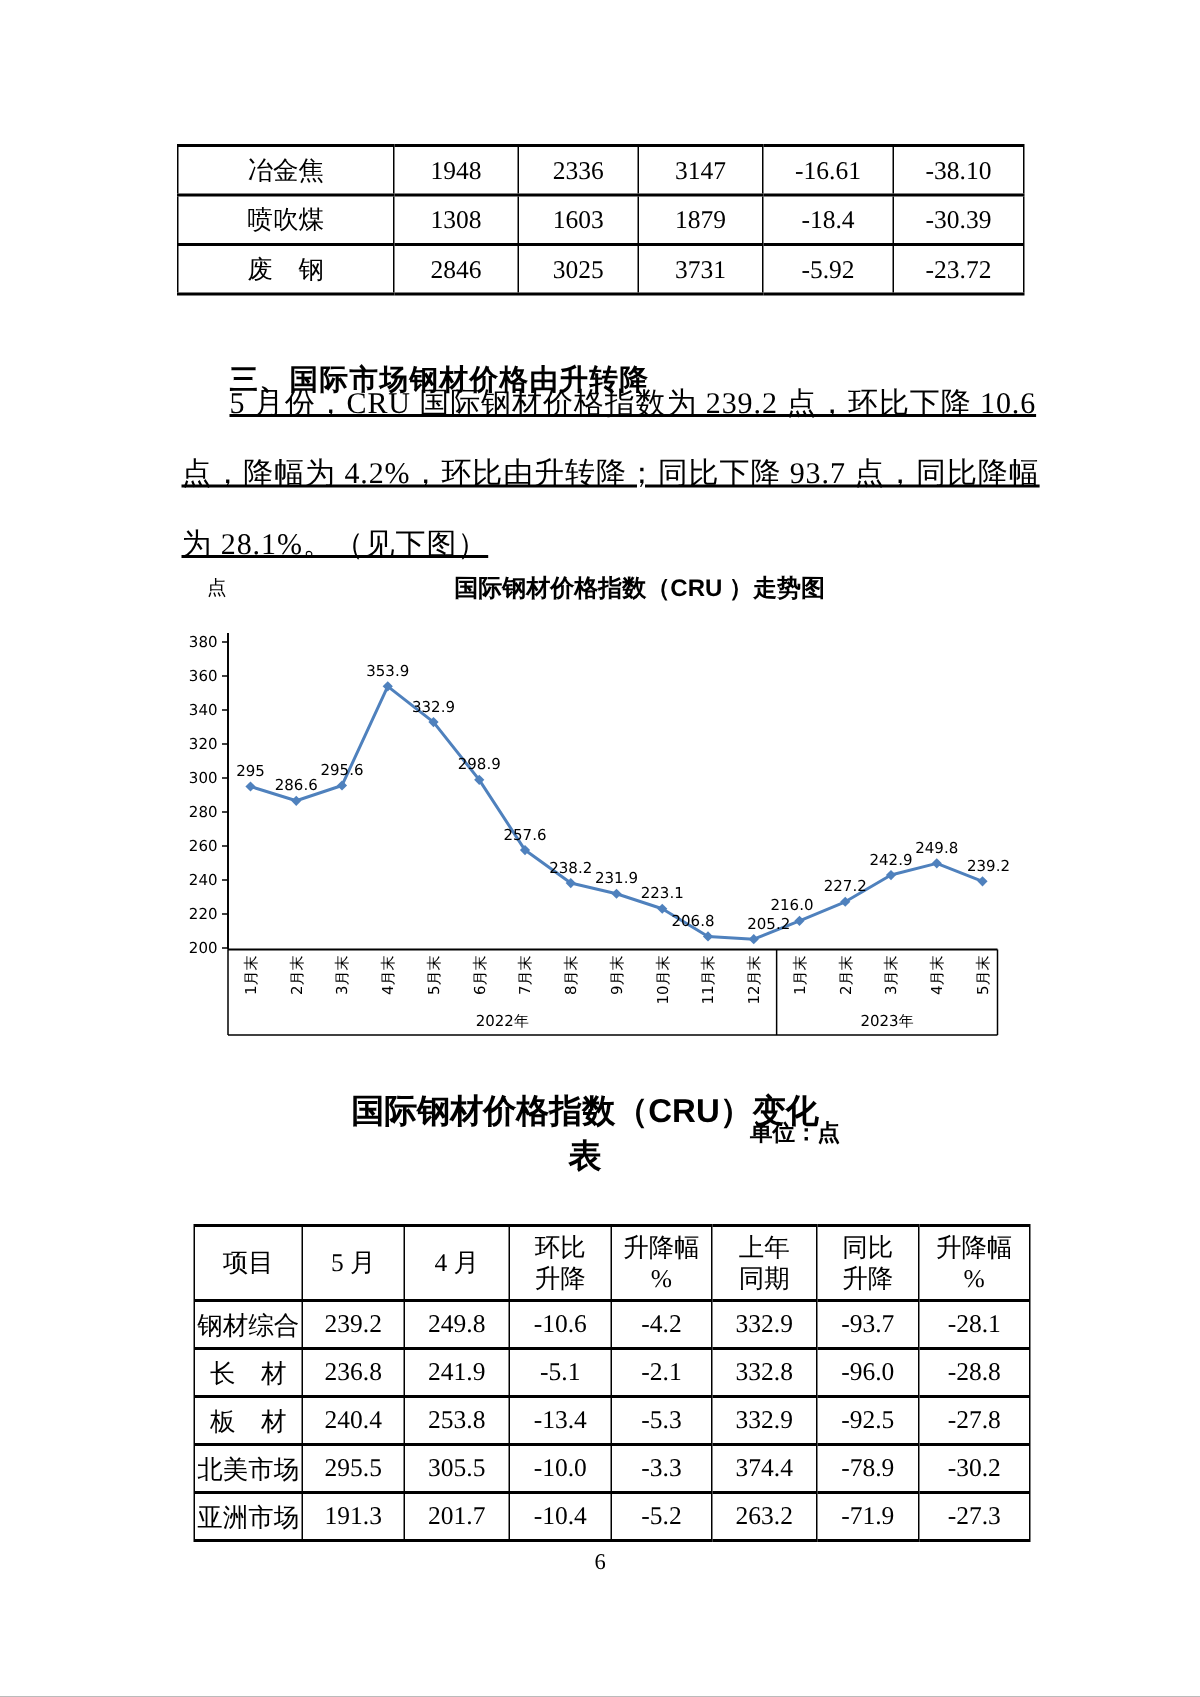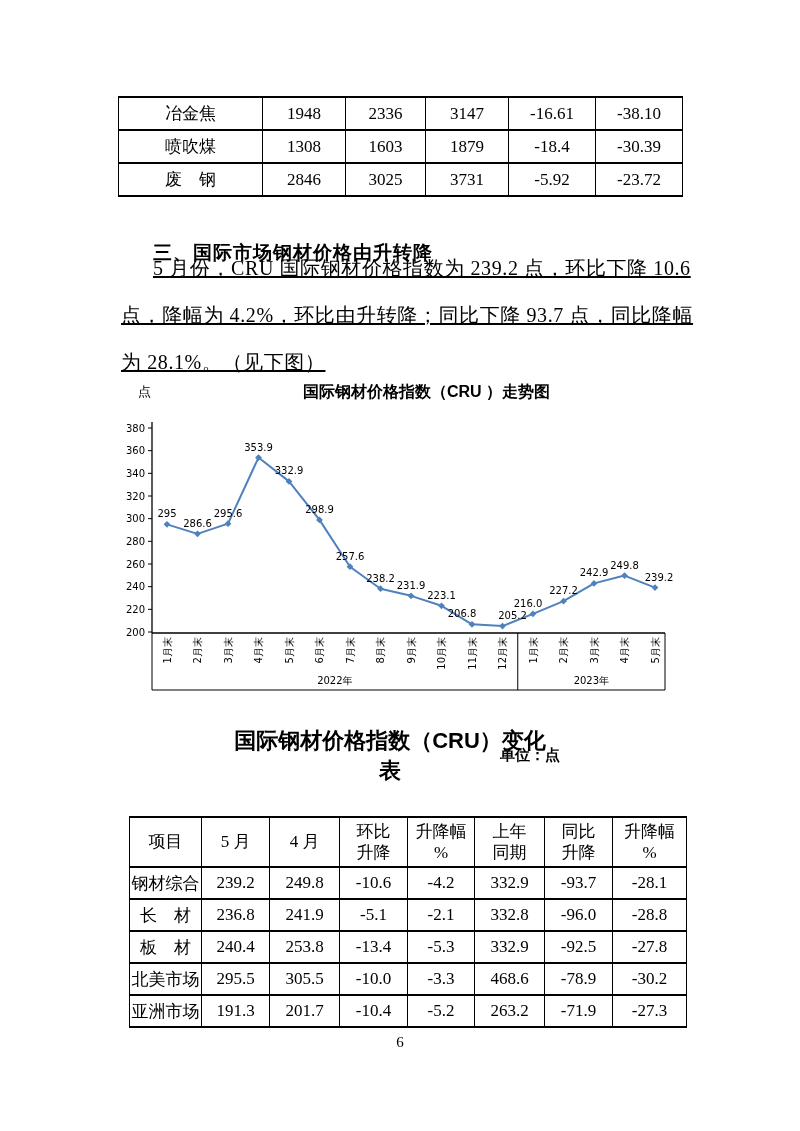--- a/index.html
+++ b/index.html
@@ -246,21 +246,21 @@
           <td>332.9</td>
           <td>-92.5</td>
           <td>-27.8</td>
         </tr>
         <tr>
           <td>北美市场</td>
           <td>295.5</td>
           <td>305.5</td>
           <td>-10.0</td>
           <td>-3.3</td>
-          <td>468.6</td>
+          <td>374.4</td>
           <td>-78.9</td>
           <td>-30.2</td>
         </tr>
         <tr>
           <td>亚洲市场</td>
           <td>191.3</td>
           <td>201.7</td>
           <td>-10.4</td>
           <td>-5.2</td>
           <td>263.2</td>

